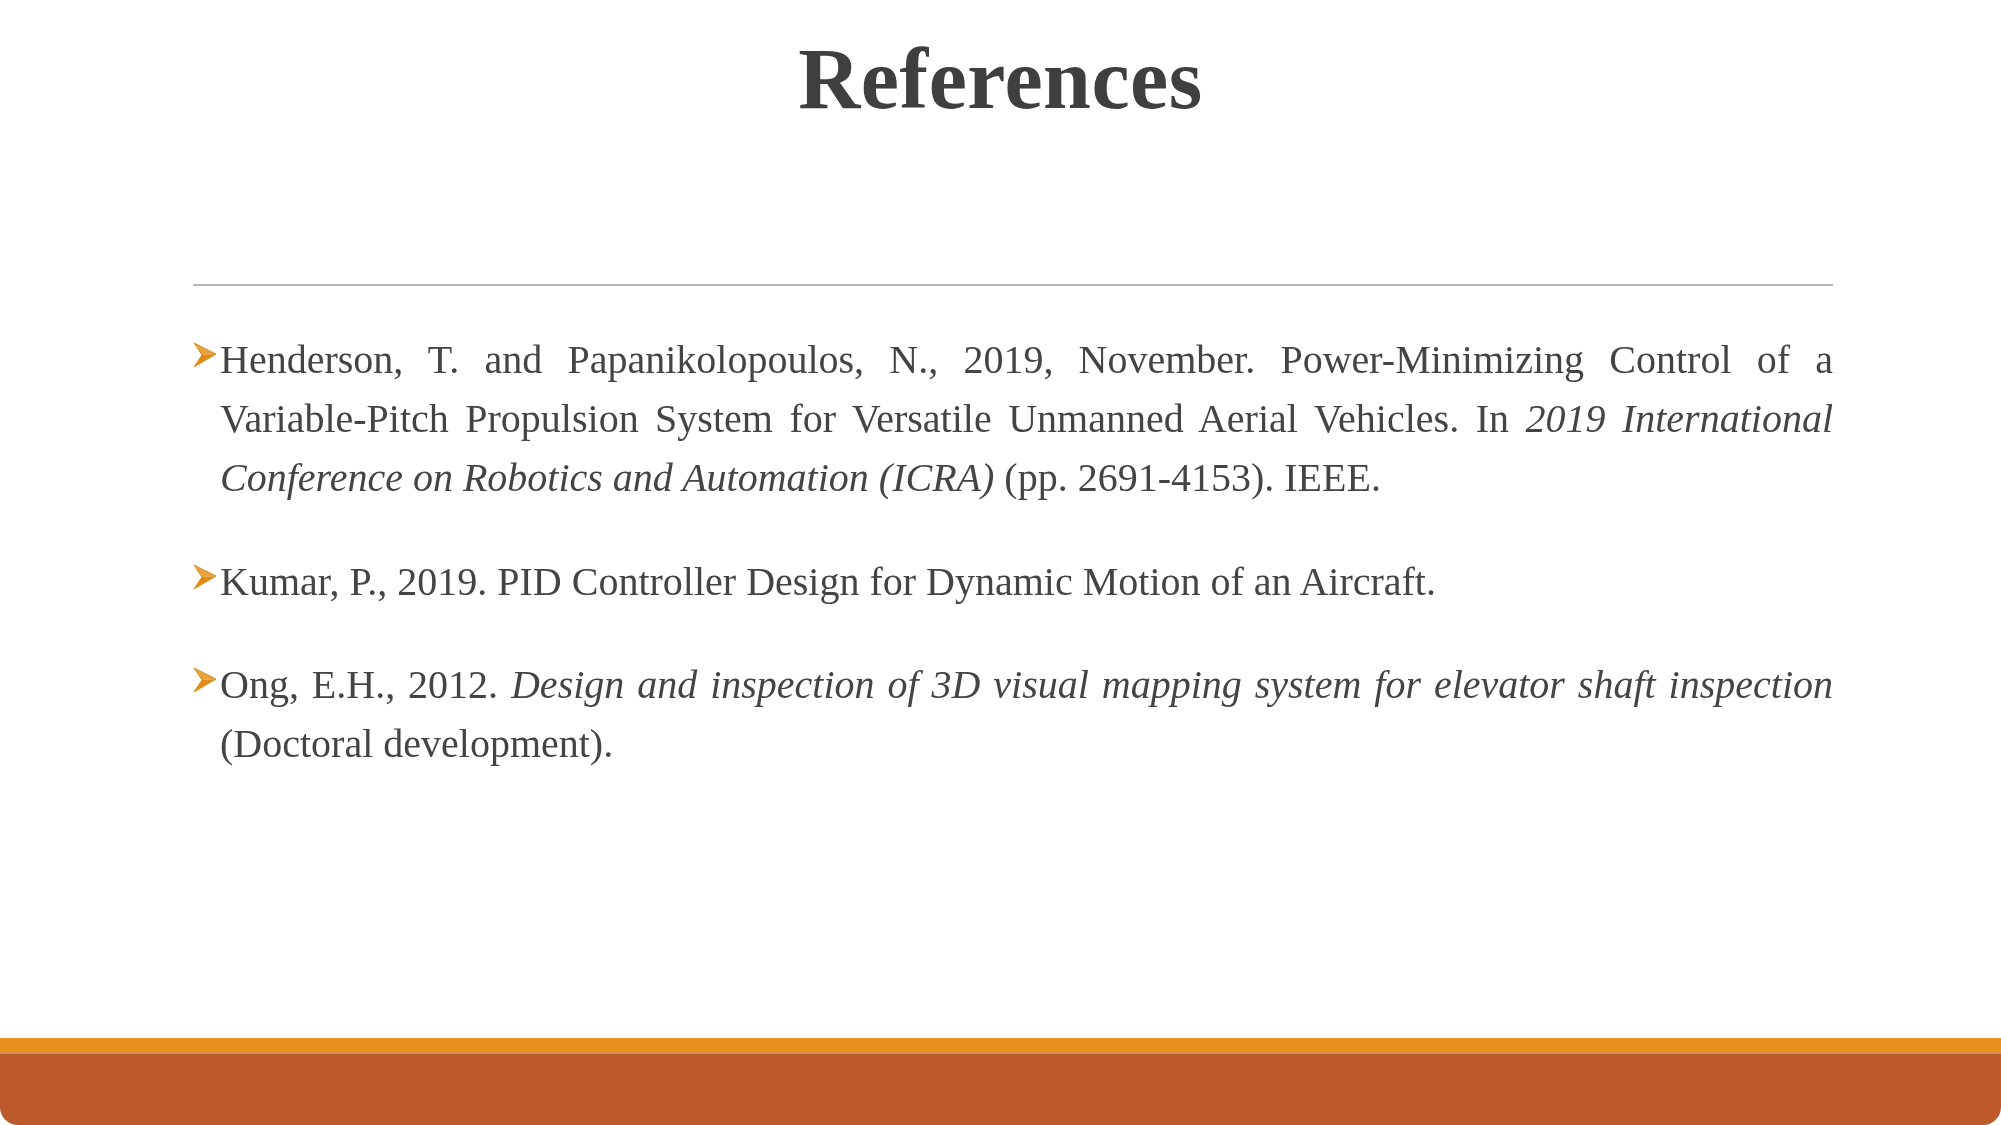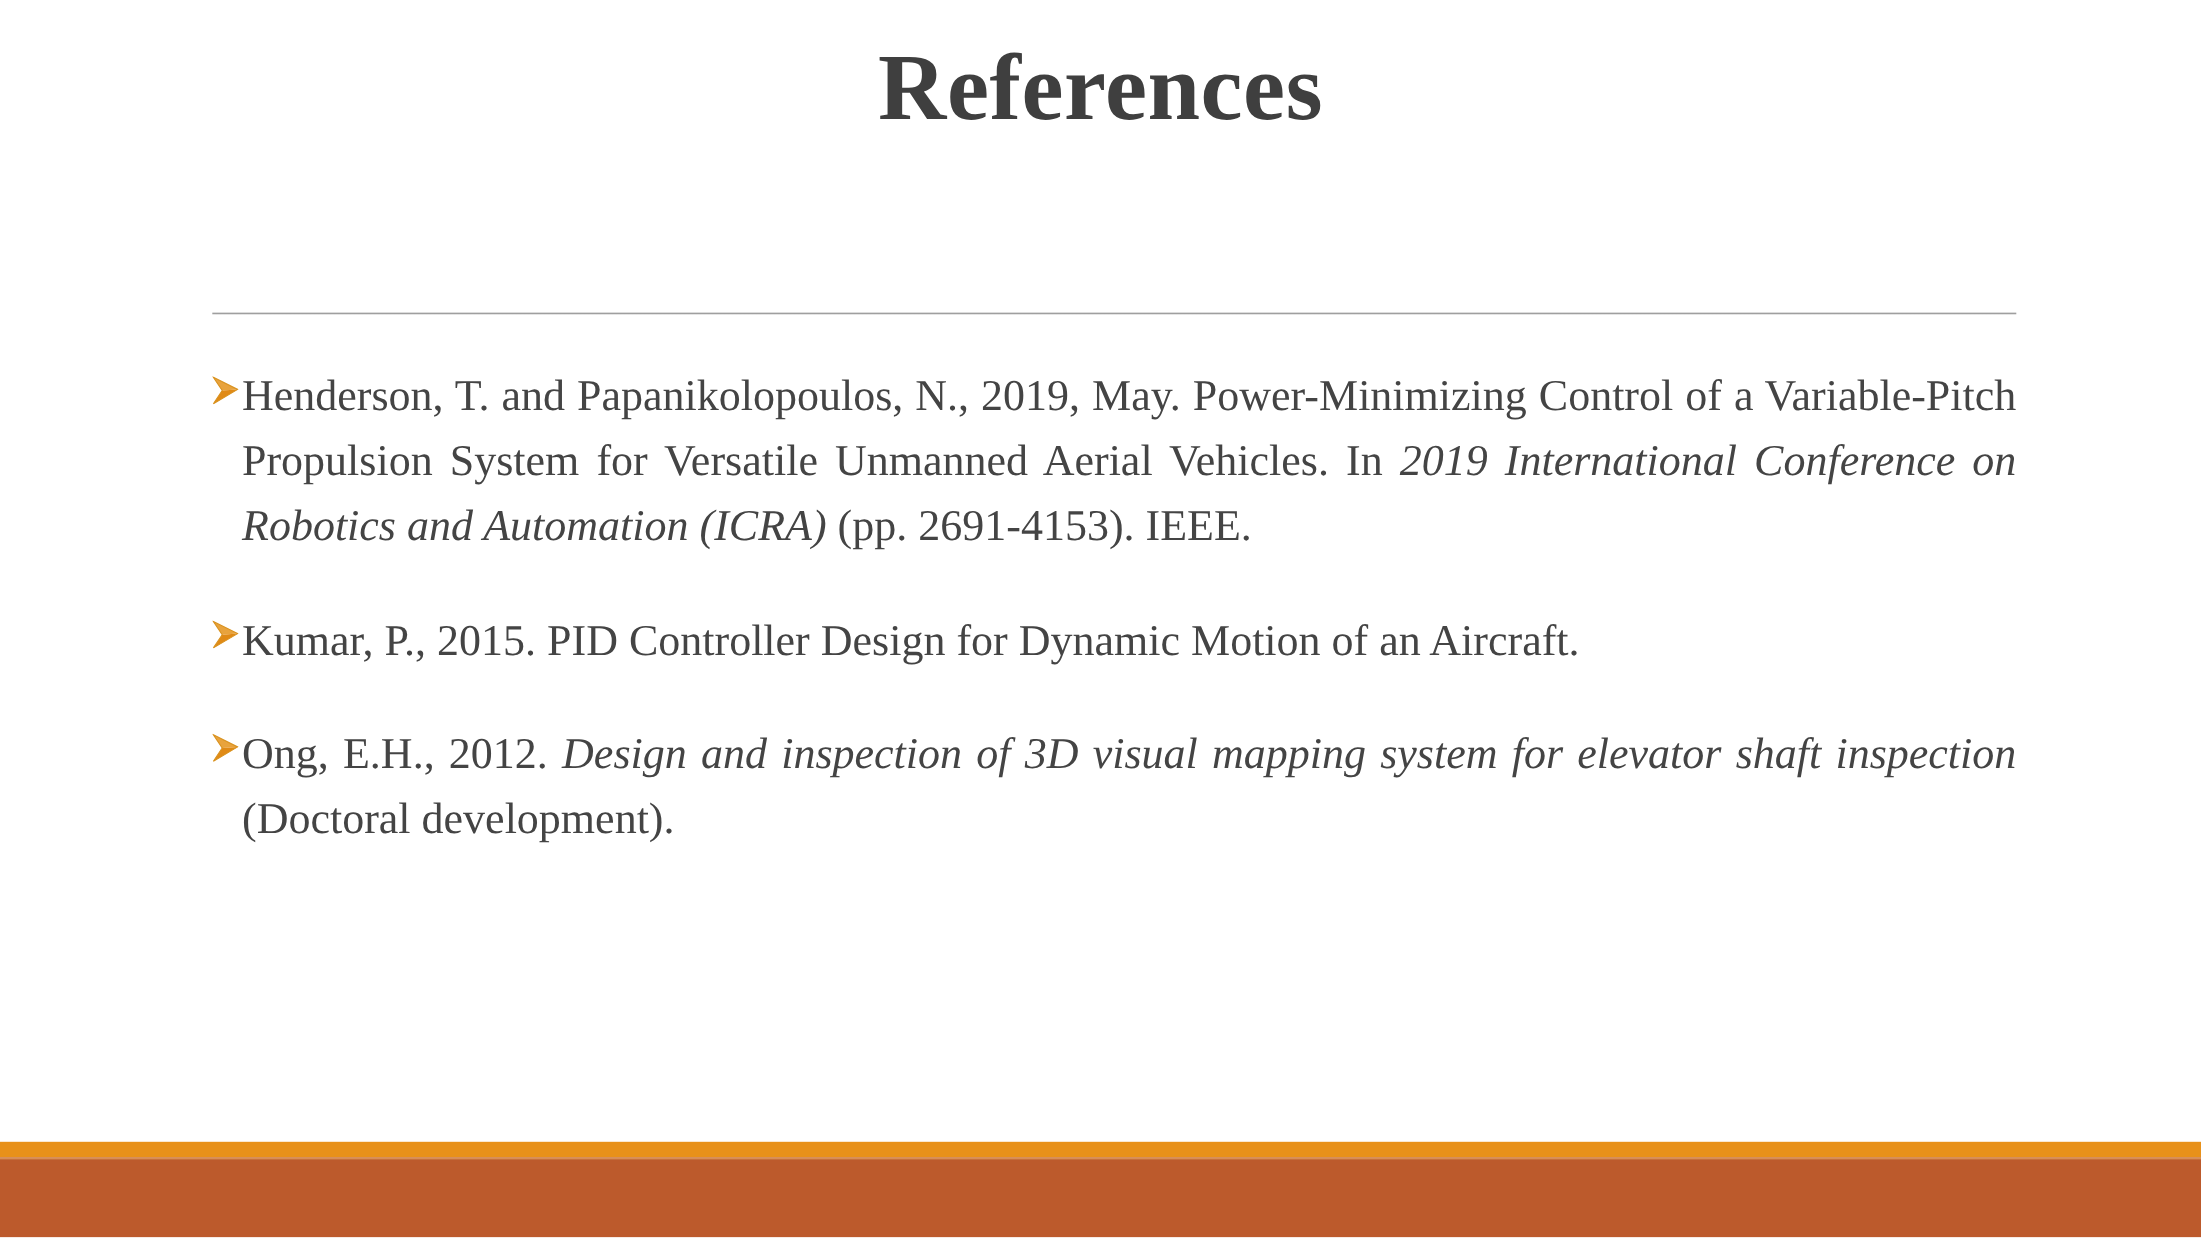--- a/index.html
+++ b/index.html
@@ -10,20 +10,21 @@
   }
   body {
     font-family: "Liberation Serif", "DejaVu Serif", serif;
   }
   .slide {
     position: relative;
     width: 2001px;
     height: 1125px;
     background: #ffffff;
     overflow: hidden;
+    border-radius: 18px;
   }
 
   
   .title-area {
     position: absolute;
     left: 0;
     top: 34px;
     width: 2001px;
     text-align: center;
   }
@@ -132,31 +133,31 @@
   <div class="body-area">
 
   <p class="ref-item">
         <span class="bullet-marker">
           <svg viewBox="0 0 24 26" width="24" height="26">
             <path d="M1 1 L23 12 L9 13 Z" fill="#e8a33d"></path>
             <path d="M1 25 L23 12 L9 13 Z" fill="#e08a16"></path>
             <path d="M1 1 L23 12 L1 25 L9 13 Z" fill="none" stroke="#d9921f" stroke-width="1"></path>
           </svg>
         </span>
-        <span class="ref-text"><span>Henderson, T. and Papanikolopoulos, N., 2019, May. Power-Minimizing Control of a Variable-Pitch Propulsion System for Versatile Unmanned Aerial Vehicles. In </span><i>2019 International Conference on Robotics and Automation (ICRA)</i><span> (pp. 2691-4153). IEEE.</span></span>
+        <span class="ref-text"><span>Henderson, T. and Papanikolopoulos, N., 2019, November. Power-Minimizing Control of a Variable-Pitch Propulsion System for Versatile Unmanned Aerial Vehicles. In </span><i>2019 International Conference on Robotics and Automation (ICRA)</i><span> (pp. 2691-4153). IEEE.</span></span>
       </p>
       <p class="ref-item no-justify">
         <span class="bullet-marker">
           <svg viewBox="0 0 24 26" width="24" height="26">
             <path d="M1 1 L23 12 L9 13 Z" fill="#e8a33d"></path>
             <path d="M1 25 L23 12 L9 13 Z" fill="#e08a16"></path>
             <path d="M1 1 L23 12 L1 25 L9 13 Z" fill="none" stroke="#d9921f" stroke-width="1"></path>
           </svg>
         </span>
-        <span class="ref-text"><span>Kumar, P., 2015. PID Controller Design for Dynamic Motion of an Aircraft.</span></span>
+        <span class="ref-text"><span>Kumar, P., 2019. PID Controller Design for Dynamic Motion of an Aircraft.</span></span>
       </p>
       <p class="ref-item">
         <span class="bullet-marker">
           <svg viewBox="0 0 24 26" width="24" height="26">
             <path d="M1 1 L23 12 L9 13 Z" fill="#e8a33d"></path>
             <path d="M1 25 L23 12 L9 13 Z" fill="#e08a16"></path>
             <path d="M1 1 L23 12 L1 25 L9 13 Z" fill="none" stroke="#d9921f" stroke-width="1"></path>
           </svg>
         </span>
         <span class="ref-text"><span>Ong, E.H., 2012. </span><i>Design and inspection of 3D visual mapping system for elevator shaft inspection</i><span> (Doctoral development).</span></span>

